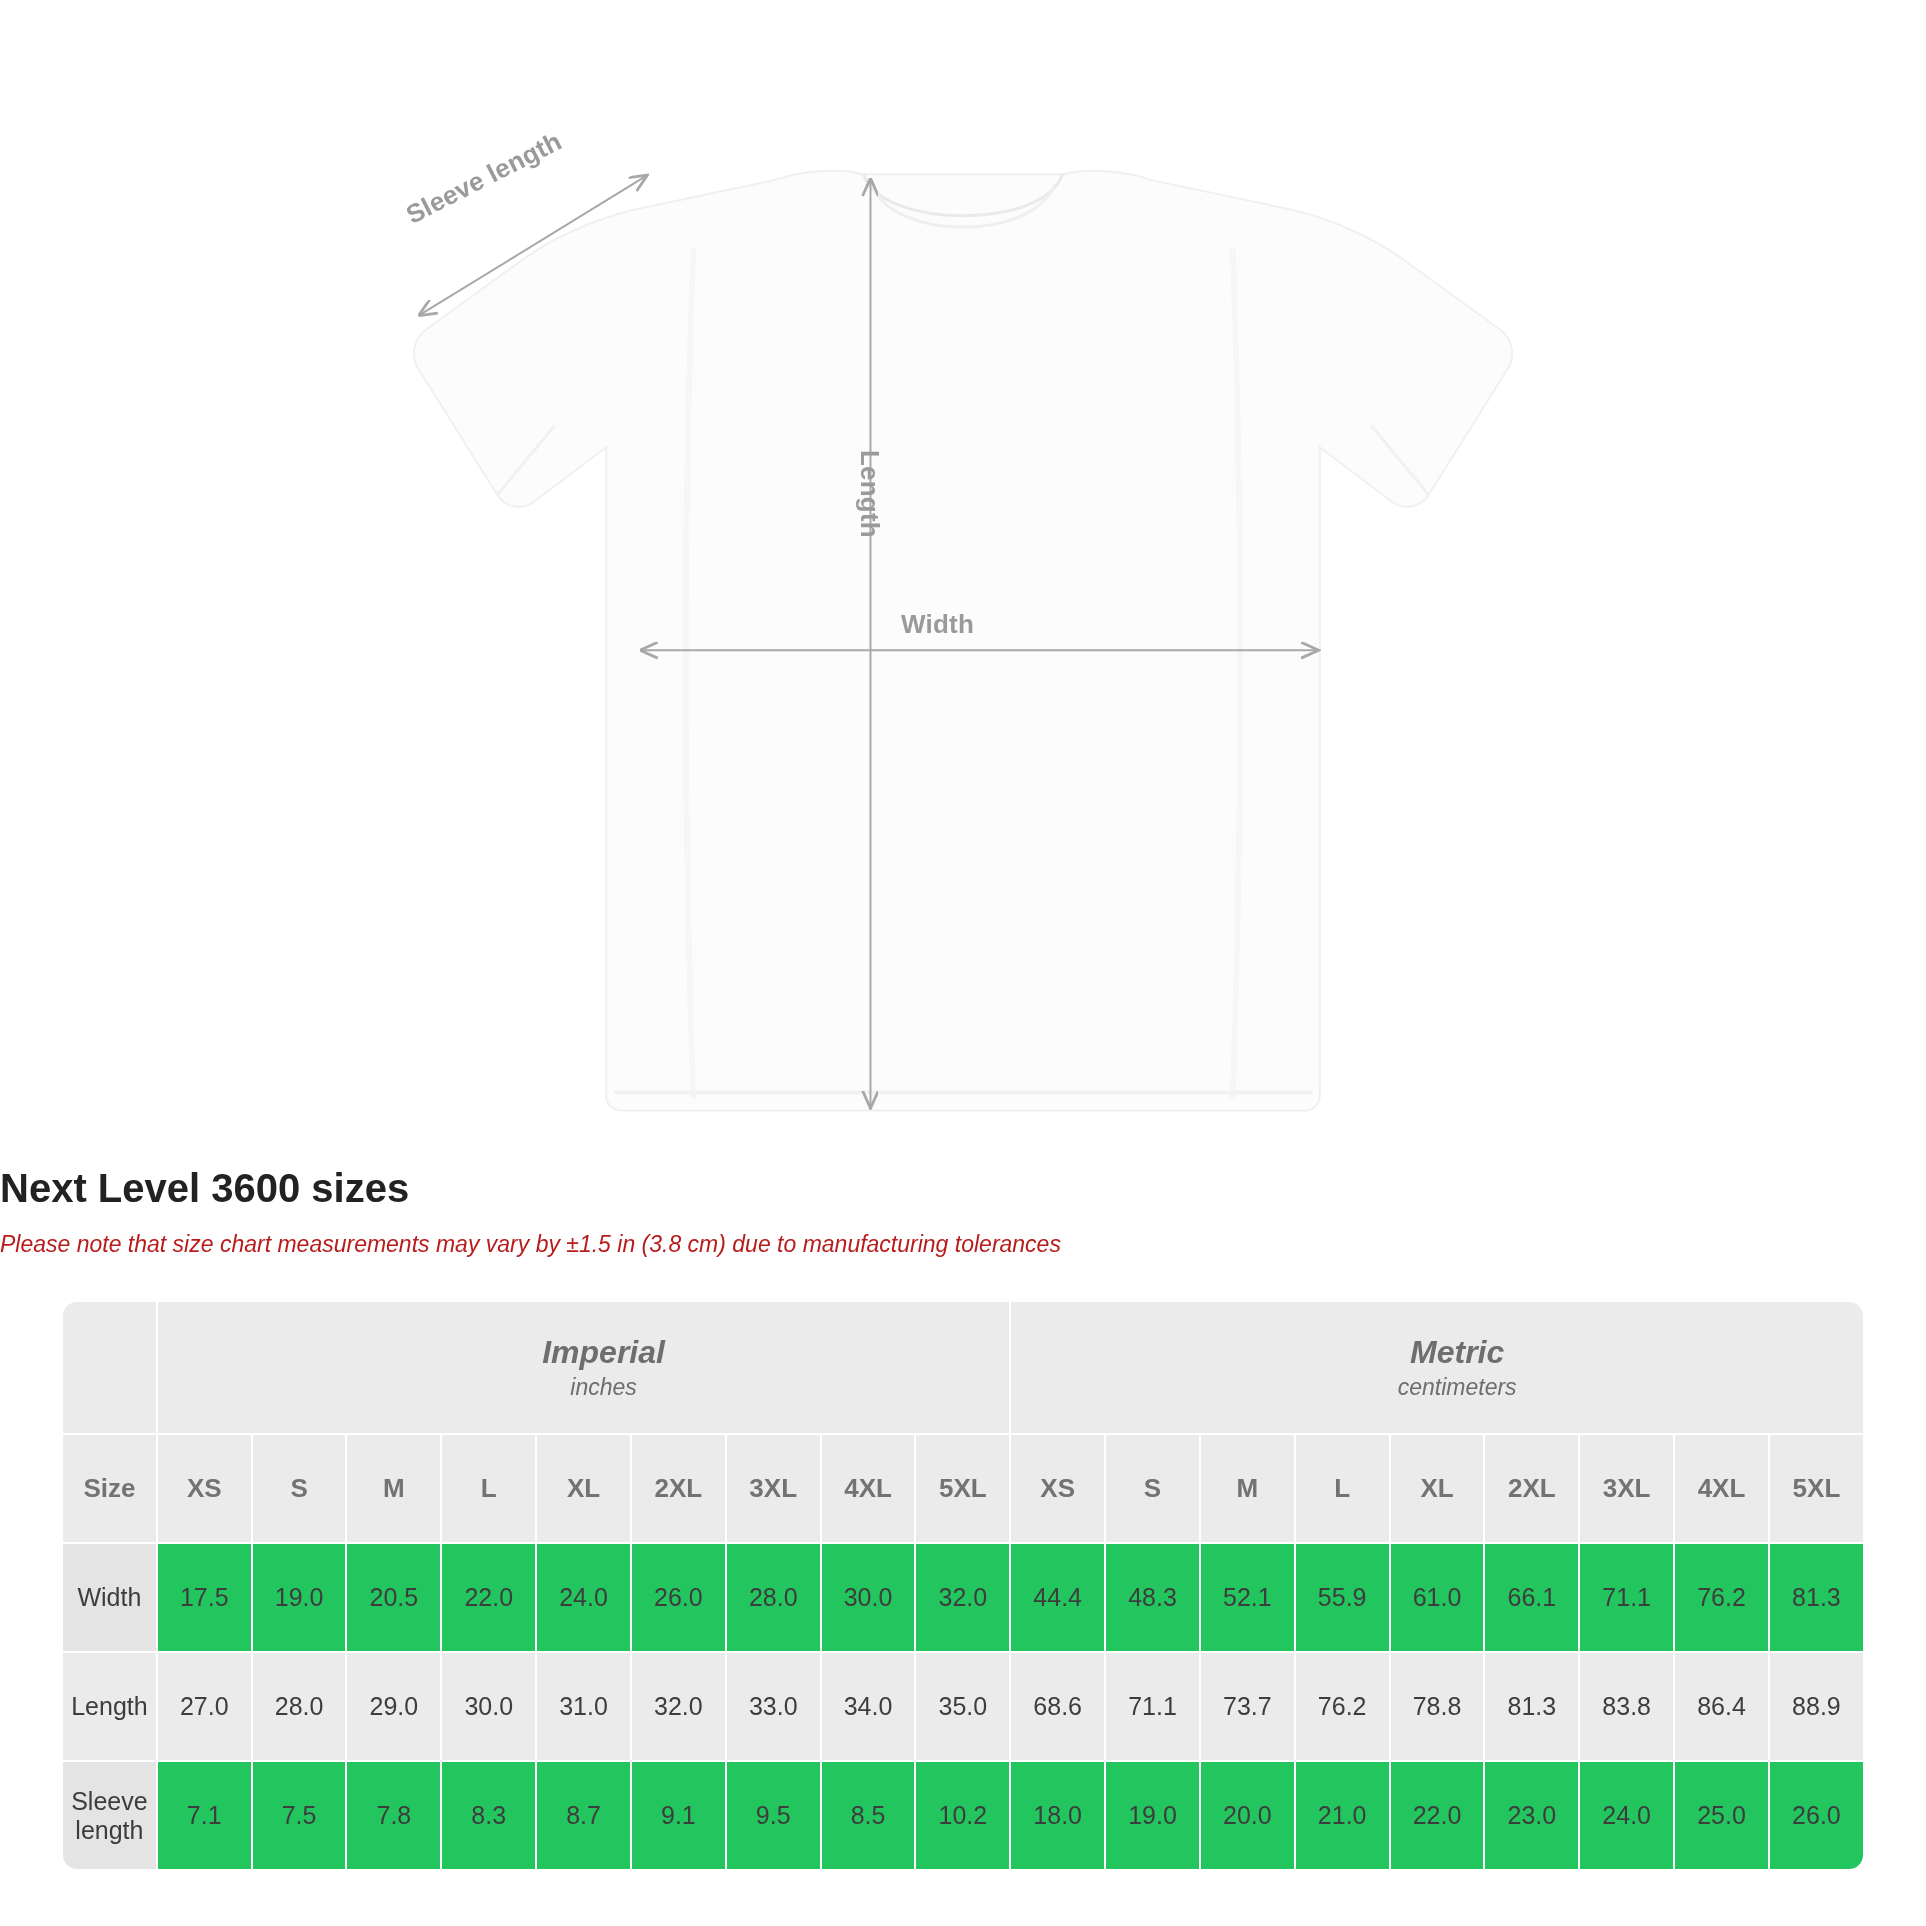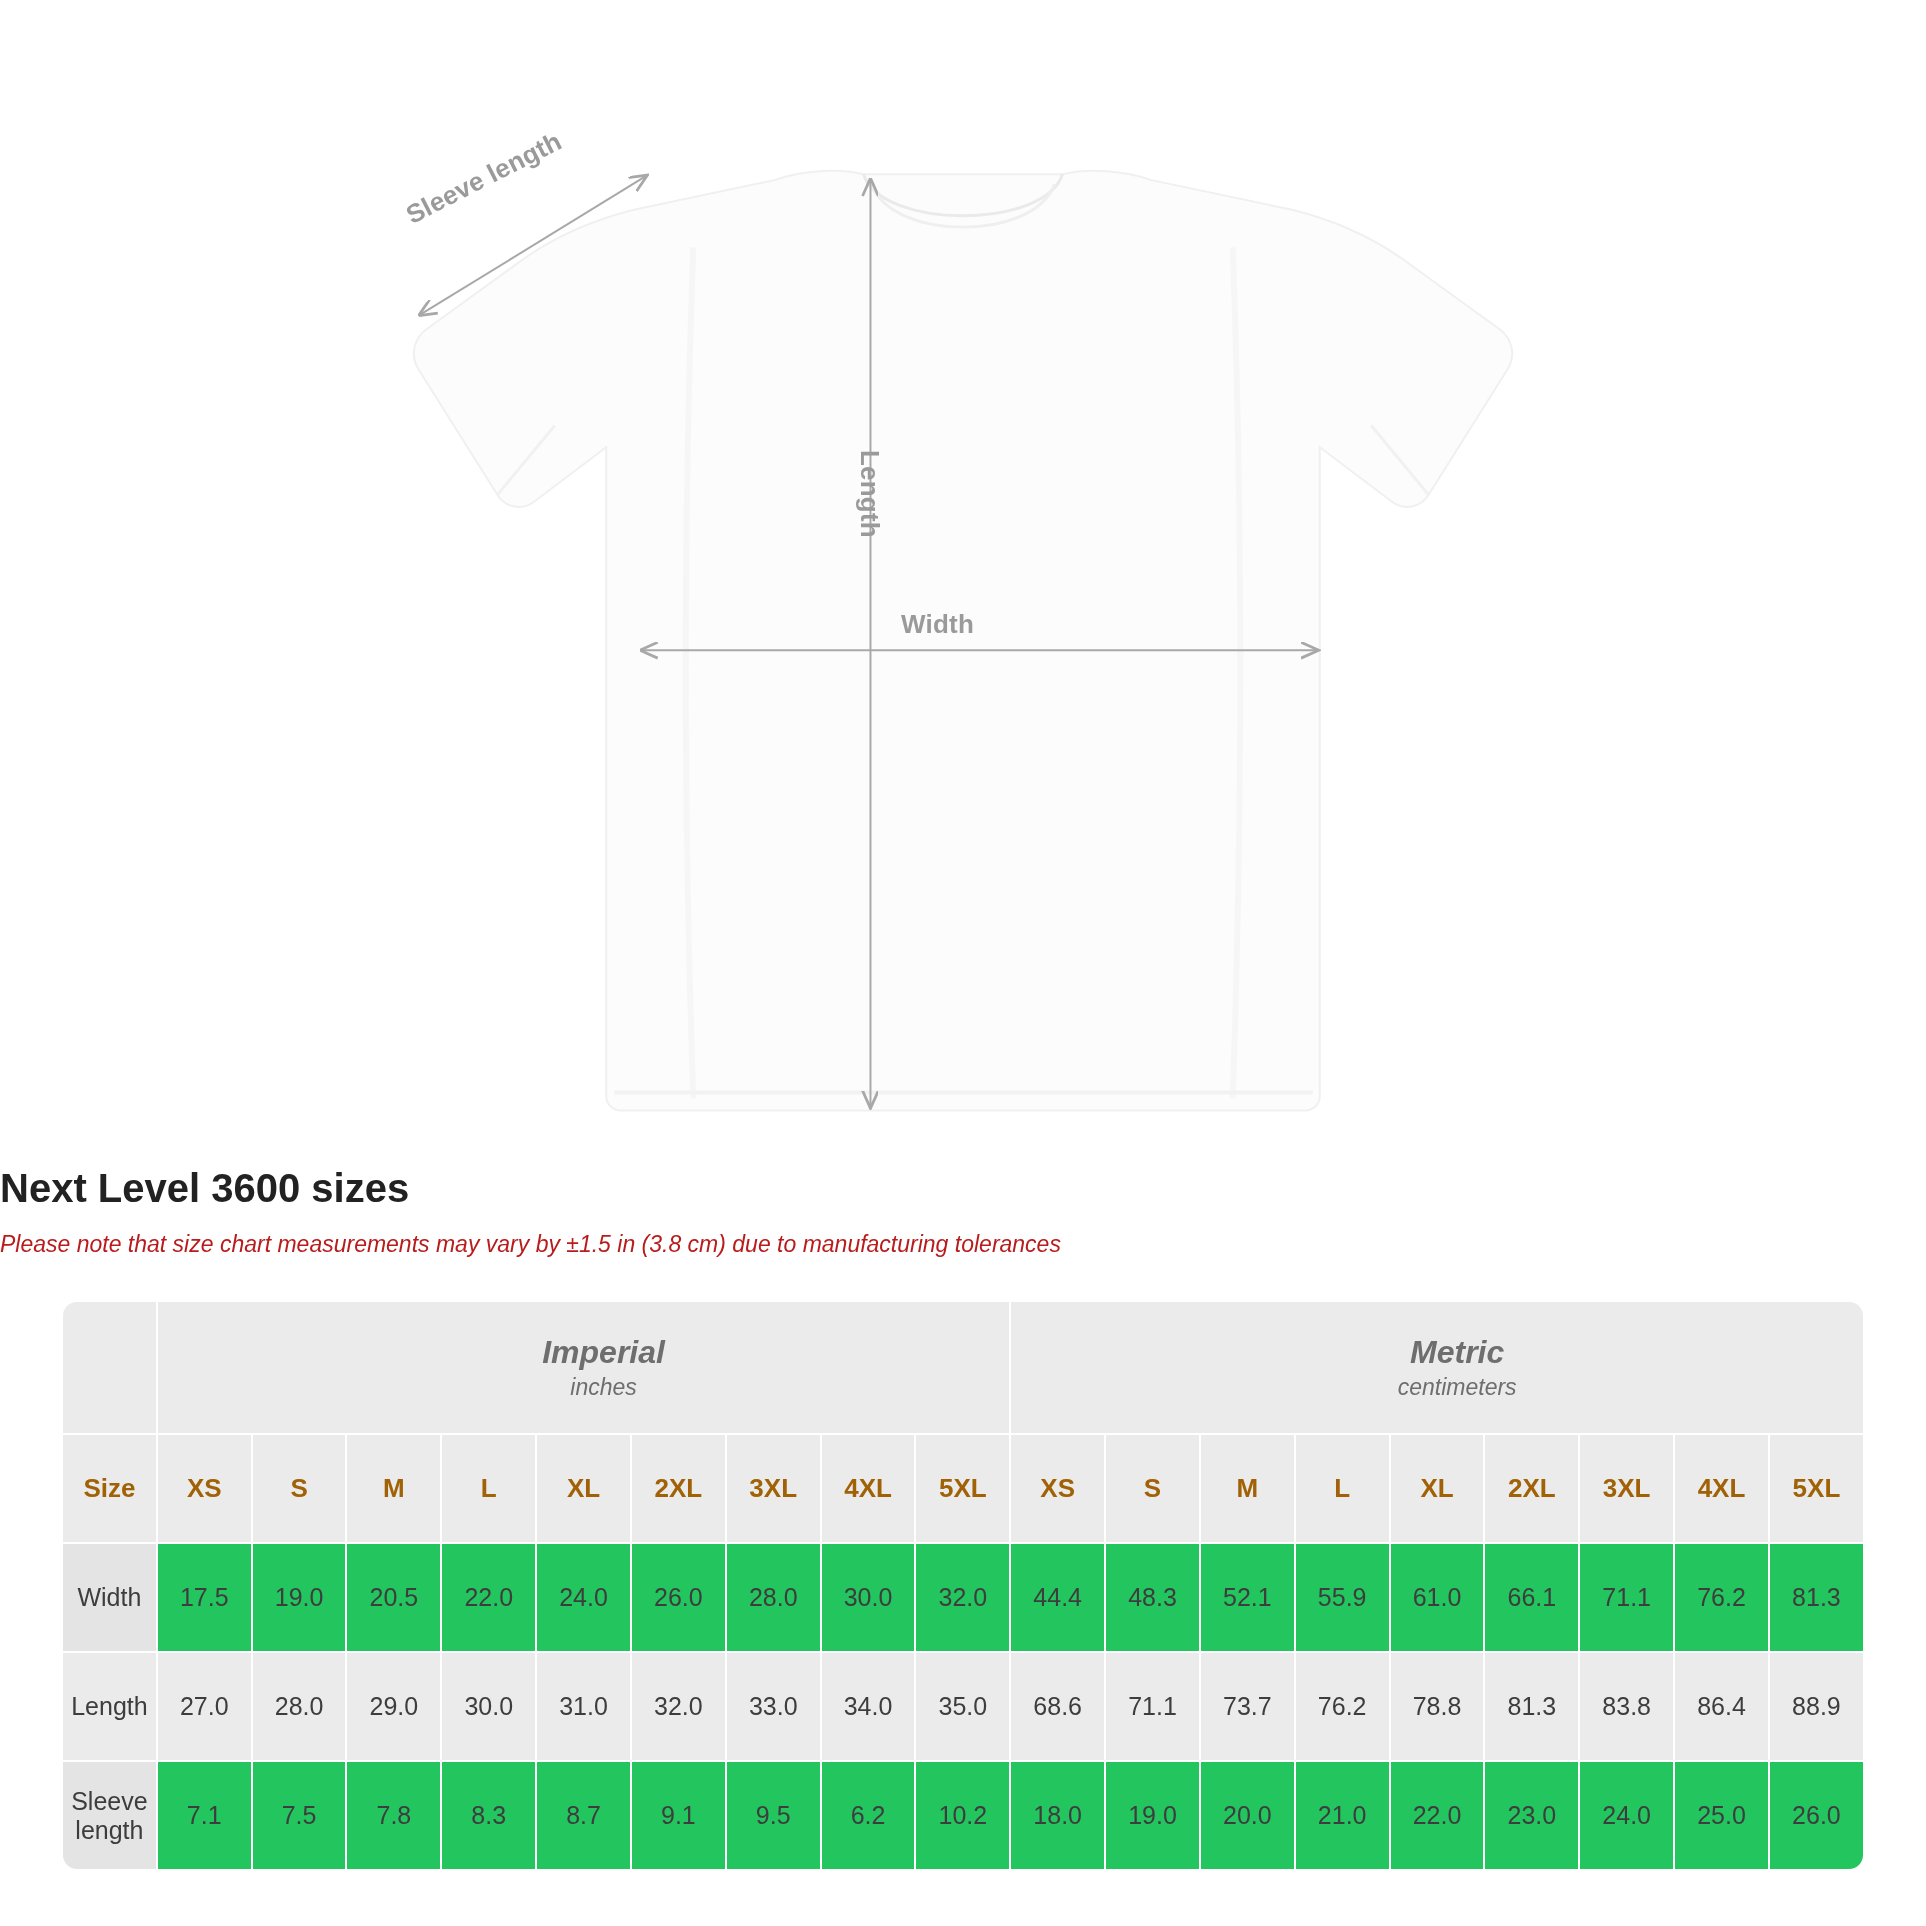--- a/index.html
+++ b/index.html
@@ -118,21 +118,21 @@
     font-style: italic;
     color: #6e6e6e;
     line-height: 1.35;
     text-align: center;
   }
   td.corner-cell {
     background: #ebebeb;
   }
   tr.header-row td {
     font-weight: bold;
-    color: #a16207;
+    color: #737373;
     font-size: 26px;
     background: #ebebeb;
   }
   td.row-head {
     font-weight: bold;
     color: #3d3d3d;
     font-size: 26px;
     background: #ebebeb;
   }
   td.value-cell {
@@ -308,21 +308,21 @@
 
         <tr class="row-alt last-row">
           <td class="row-head">Sleeve length</td>
           <td class="value-cell">7.1</td>
           <td class="value-cell">7.5</td>
           <td class="value-cell">7.8</td>
           <td class="value-cell">8.3</td>
           <td class="value-cell">8.7</td>
           <td class="value-cell">9.1</td>
           <td class="value-cell">9.5</td>
-          <td class="value-cell">6.2</td>
+          <td class="value-cell">8.5</td>
           <td class="value-cell">10.2</td>
           <td class="value-cell">18.0</td>
           <td class="value-cell">19.0</td>
           <td class="value-cell">20.0</td>
           <td class="value-cell">21.0</td>
           <td class="value-cell">22.0</td>
           <td class="value-cell">23.0</td>
           <td class="value-cell">24.0</td>
           <td class="value-cell">25.0</td>
           <td class="value-cell">26.0</td>

